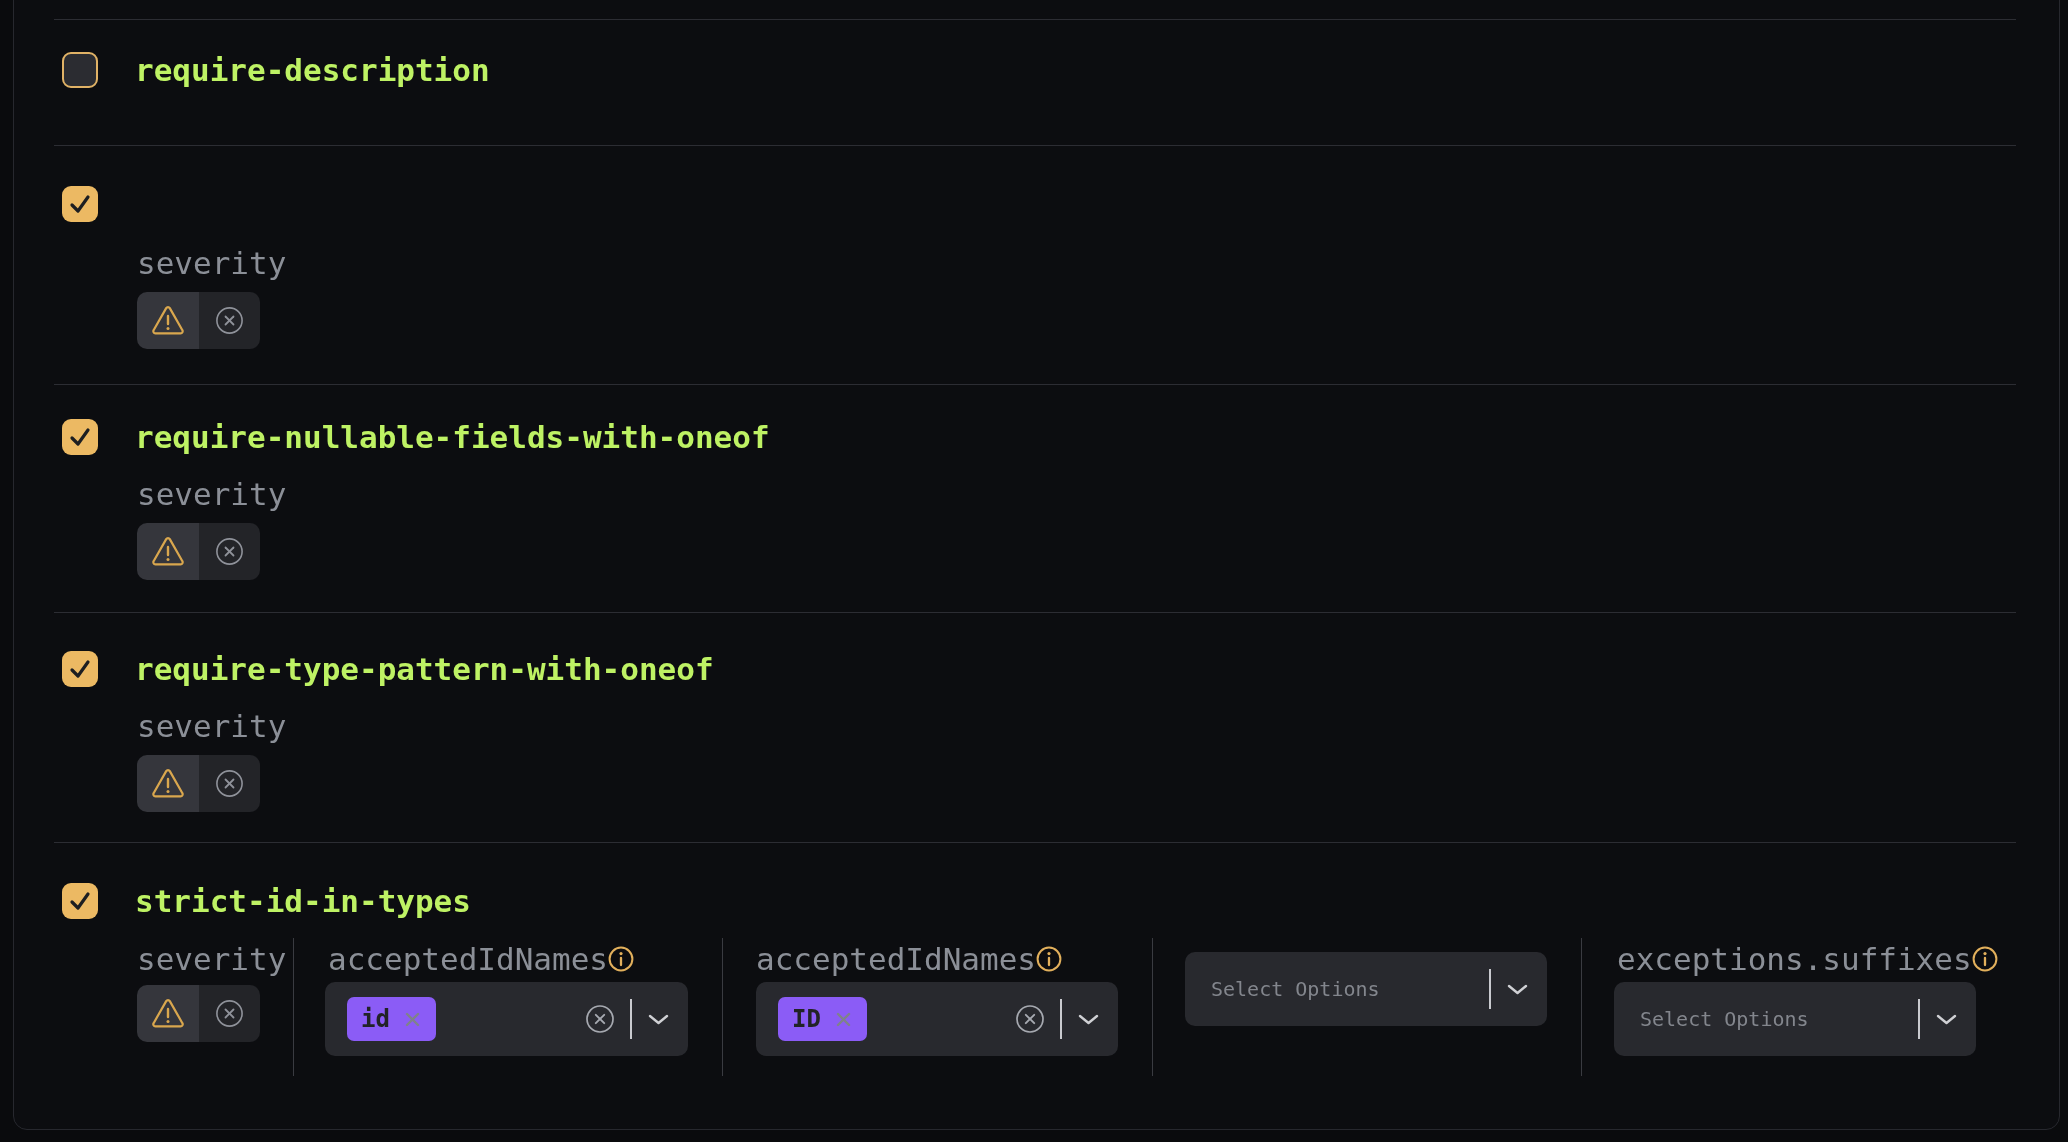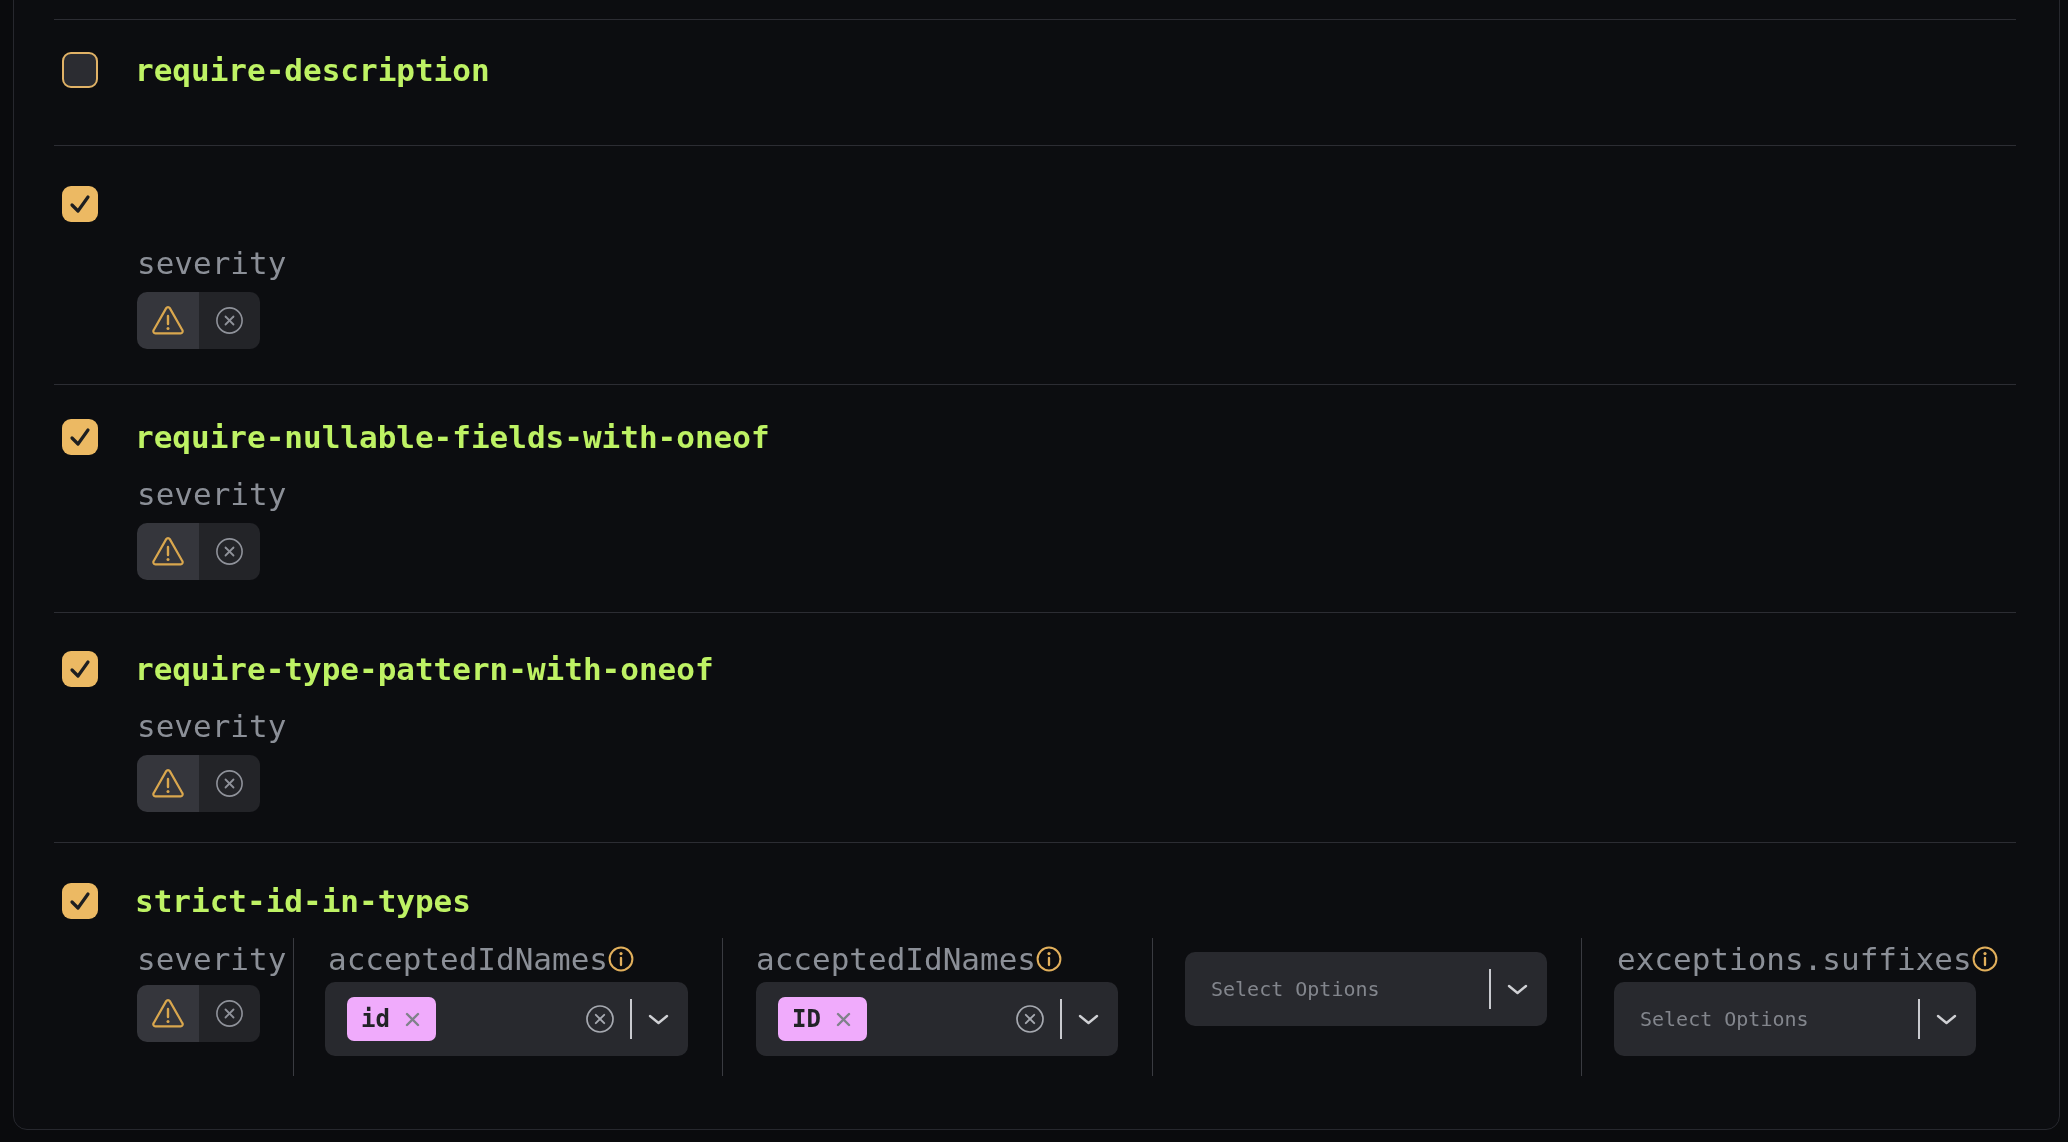--- a/index.html
+++ b/index.html
@@ -43,21 +43,21 @@
   }
   .seg-on  { background:#35363c; }
   .seg-off { background:#232428; }
   .mselect {
     display:flex; align-items:center; height:74px; border-radius:10px;
     background:#28292e; padding:0 18px 0 22px; cursor:pointer;
   }
   .mselect .spacer { flex:1; }
   .tag {
     display:flex; align-items:center; gap:13px; height:44px;
-    background:#f0abfc; border-radius:7px; padding:0 14px;
+    background:#8b5cf6; border-radius:7px; padding:0 14px;
   }
   .tag-text { font-size:24px; font-weight:bold; color:#222327; line-height:1; }
   .inner-div { width:2px; height:40px; background:#c9cacf; margin:0 15px; }
   .placeholder { font-size:20px; color:#83868d; white-space:nowrap; padding-left:4px; }
   .iconbtn { display:flex; align-items:center; justify-content:center; cursor:pointer; }
   svg { display:block; }
 </style>
 </head>
 <body>
 

